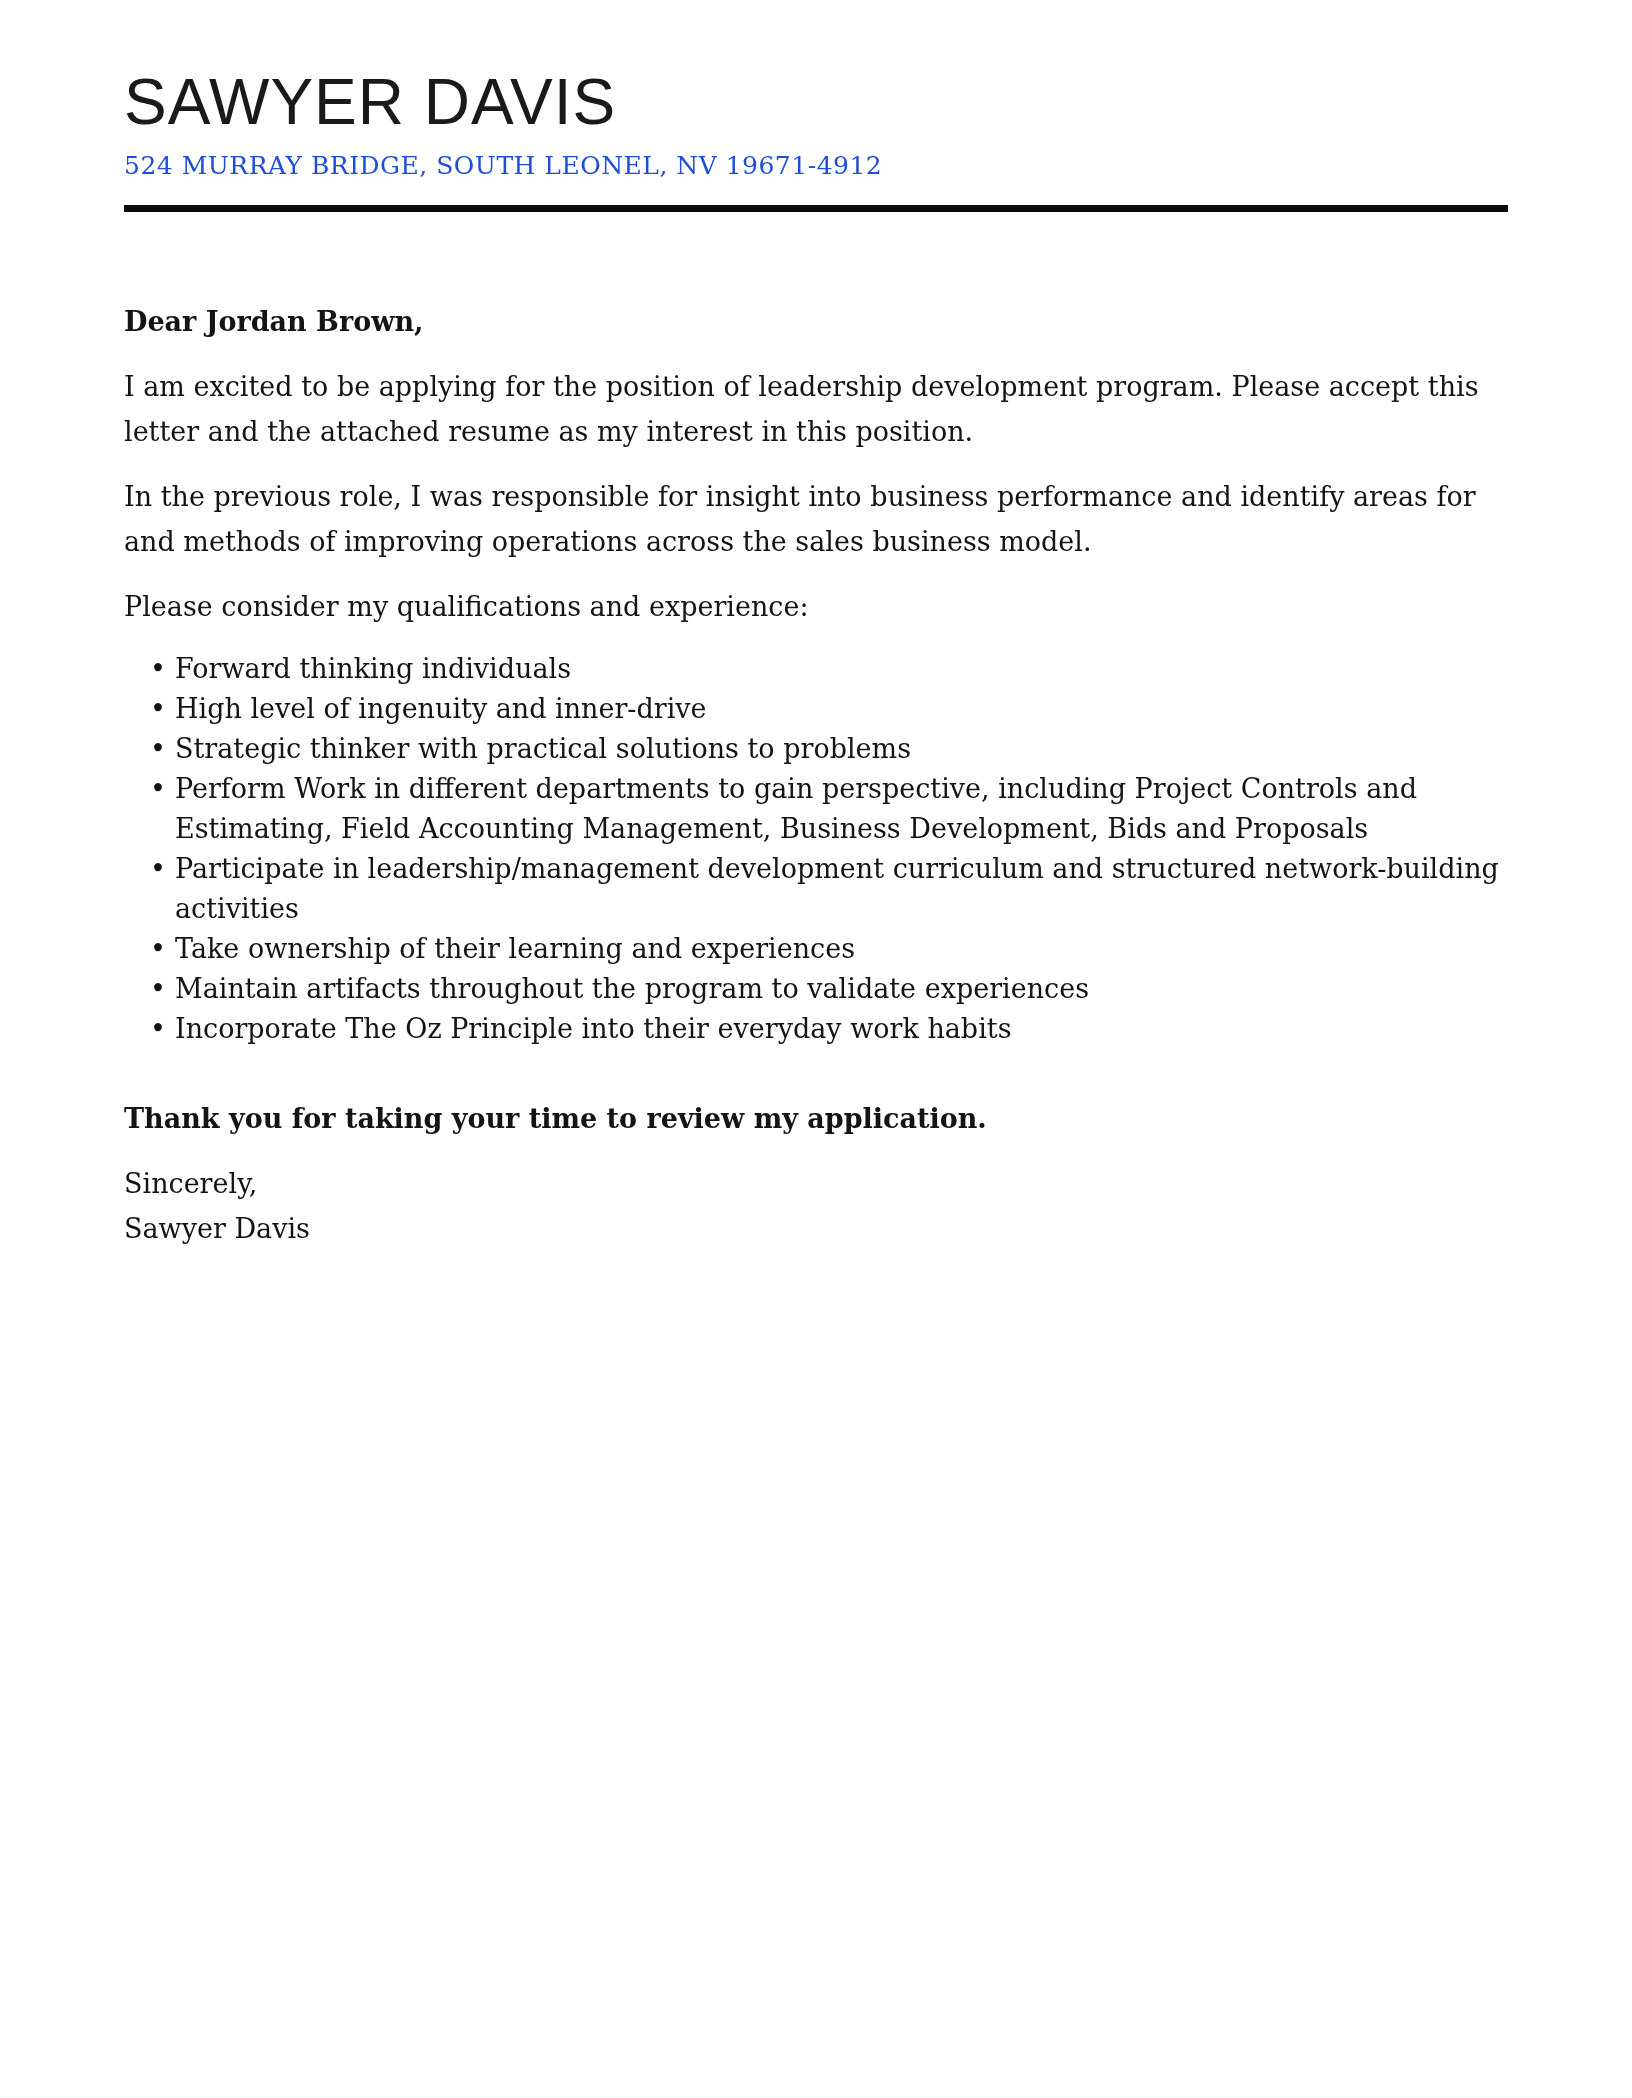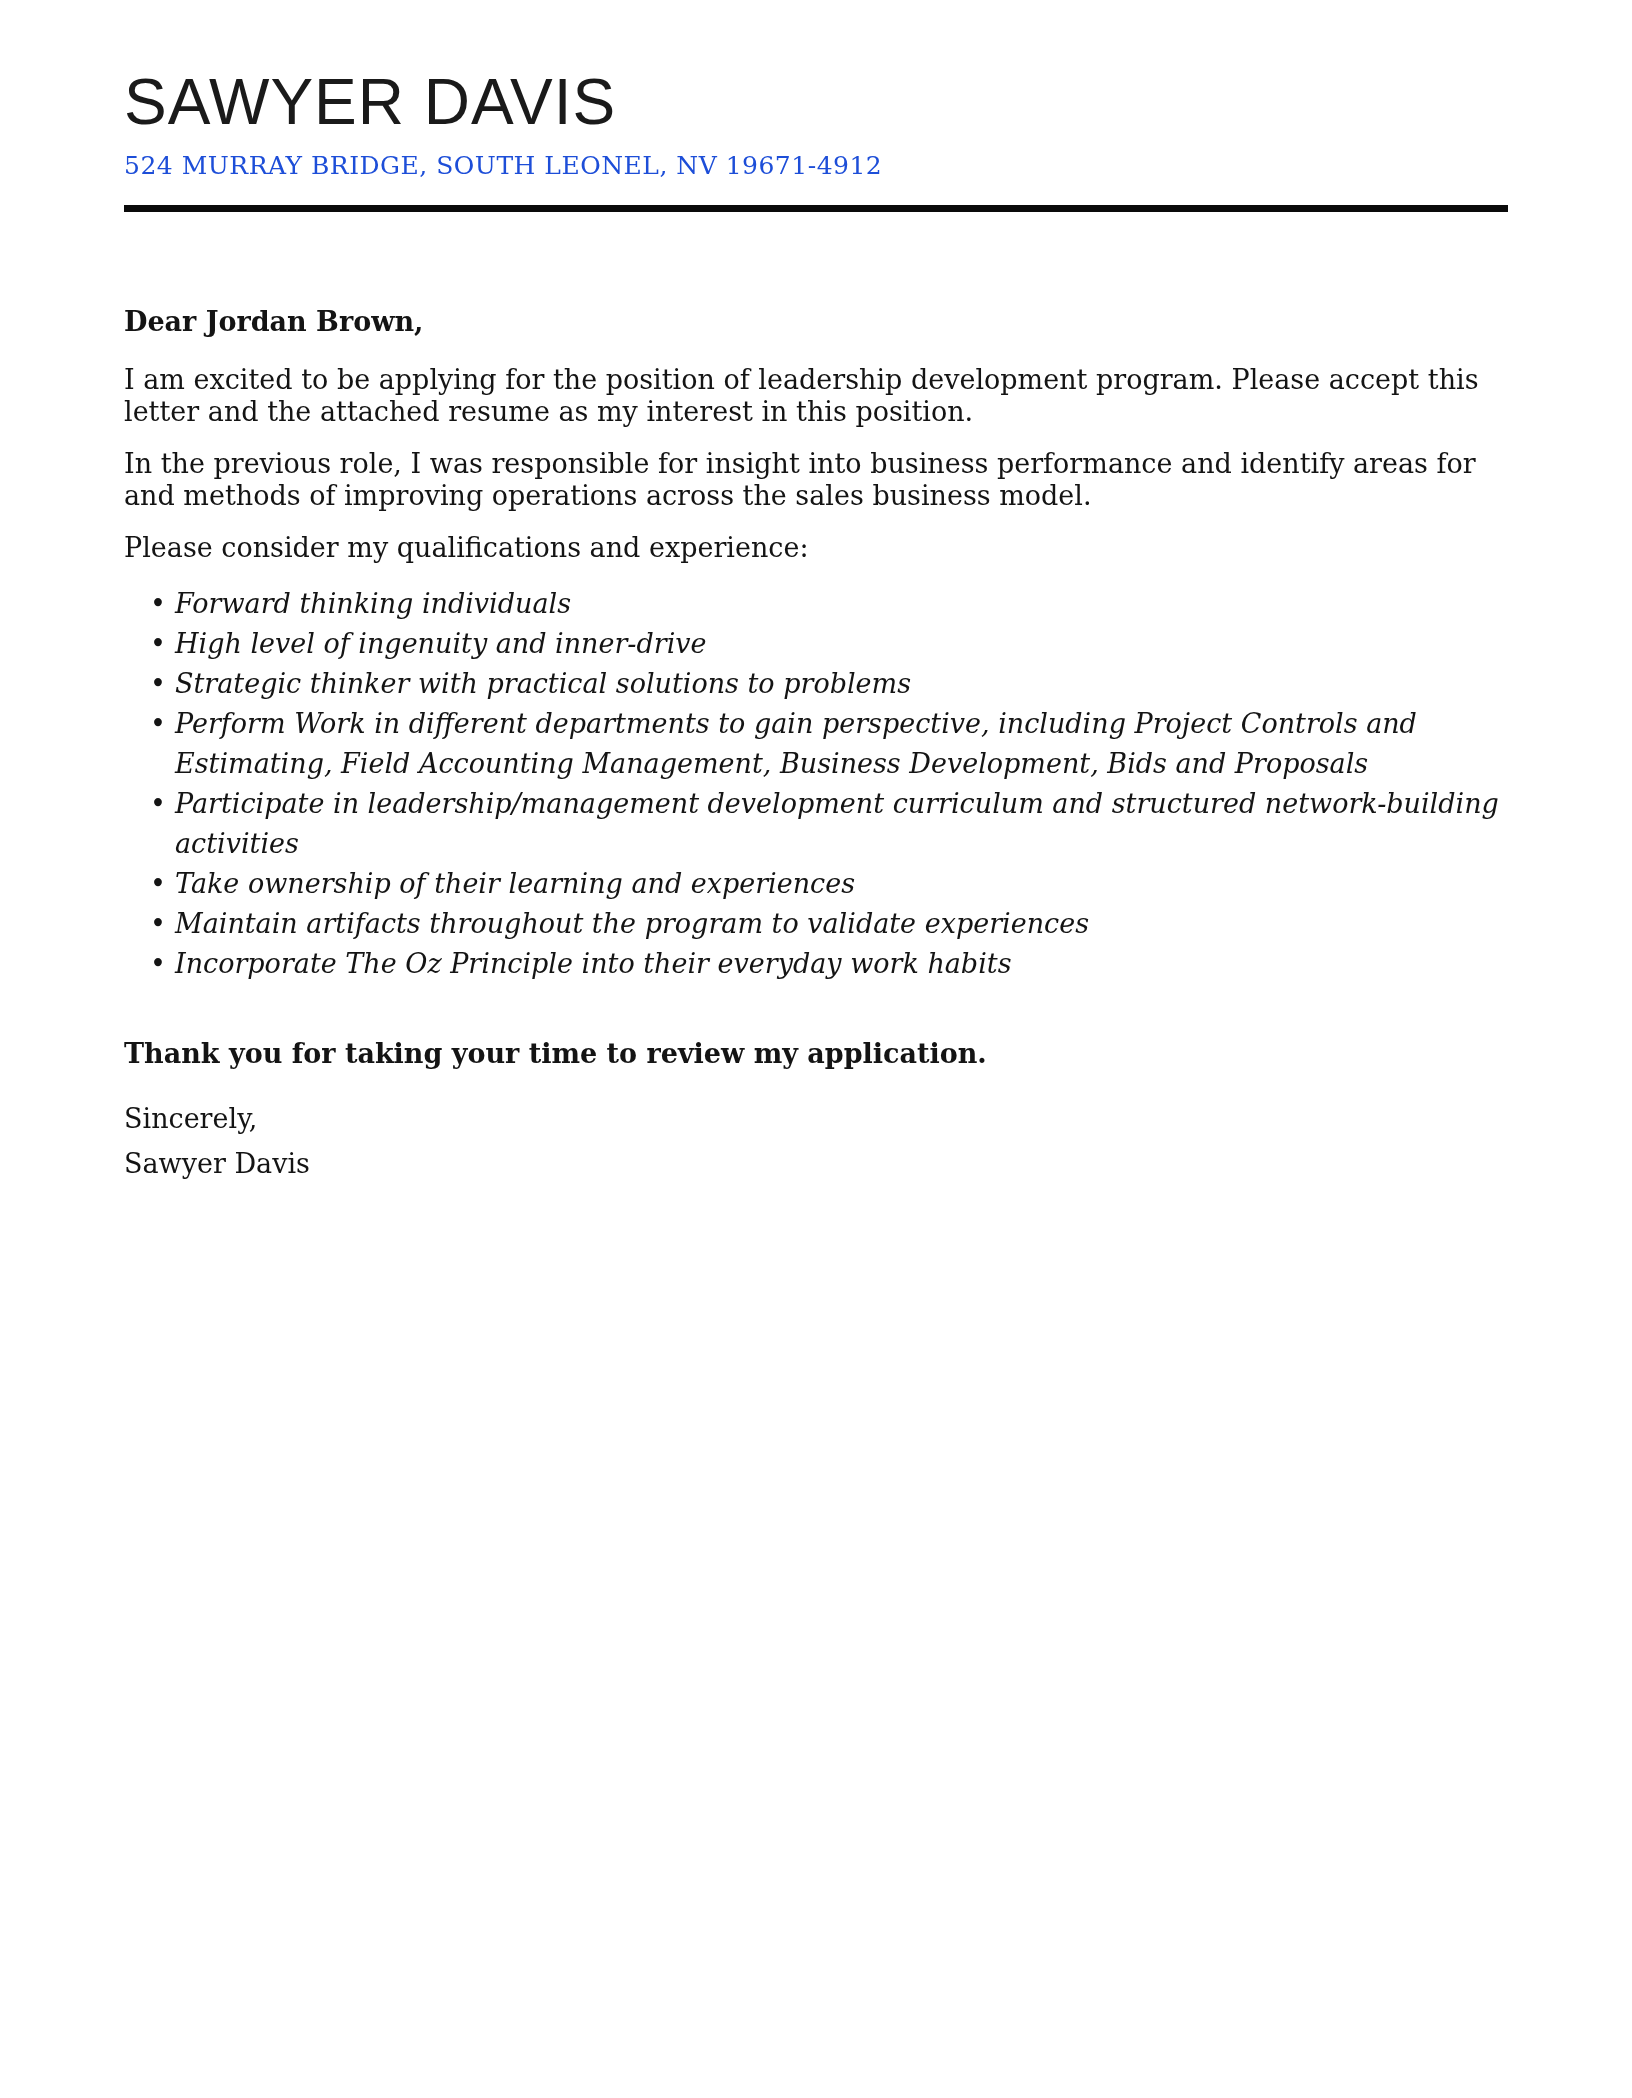--- a/index.html
+++ b/index.html
@@ -43,27 +43,26 @@
   }
   .salutation {
     margin: 87px 0 0 0;
     font-size: 27px;
     line-height: 45px;
     font-weight: 700;
   }
   .para {
     margin: 20px 0 0 0;
     font-size: 27px;
-    line-height: 32px;
+    line-height: 45px;
   }
   ul.qualifications {
     margin: 20px 0 0 0;
     padding: 0 0 0 51px;
     list-style: none;
-    font-style: italic;
   }
   ul.qualifications li {
     position: relative;
     font-size: 27px;
     line-height: 40px;
   }
   ul.qualifications li::before {
     content: "\2022";
     position: absolute;
     left: -25px;

